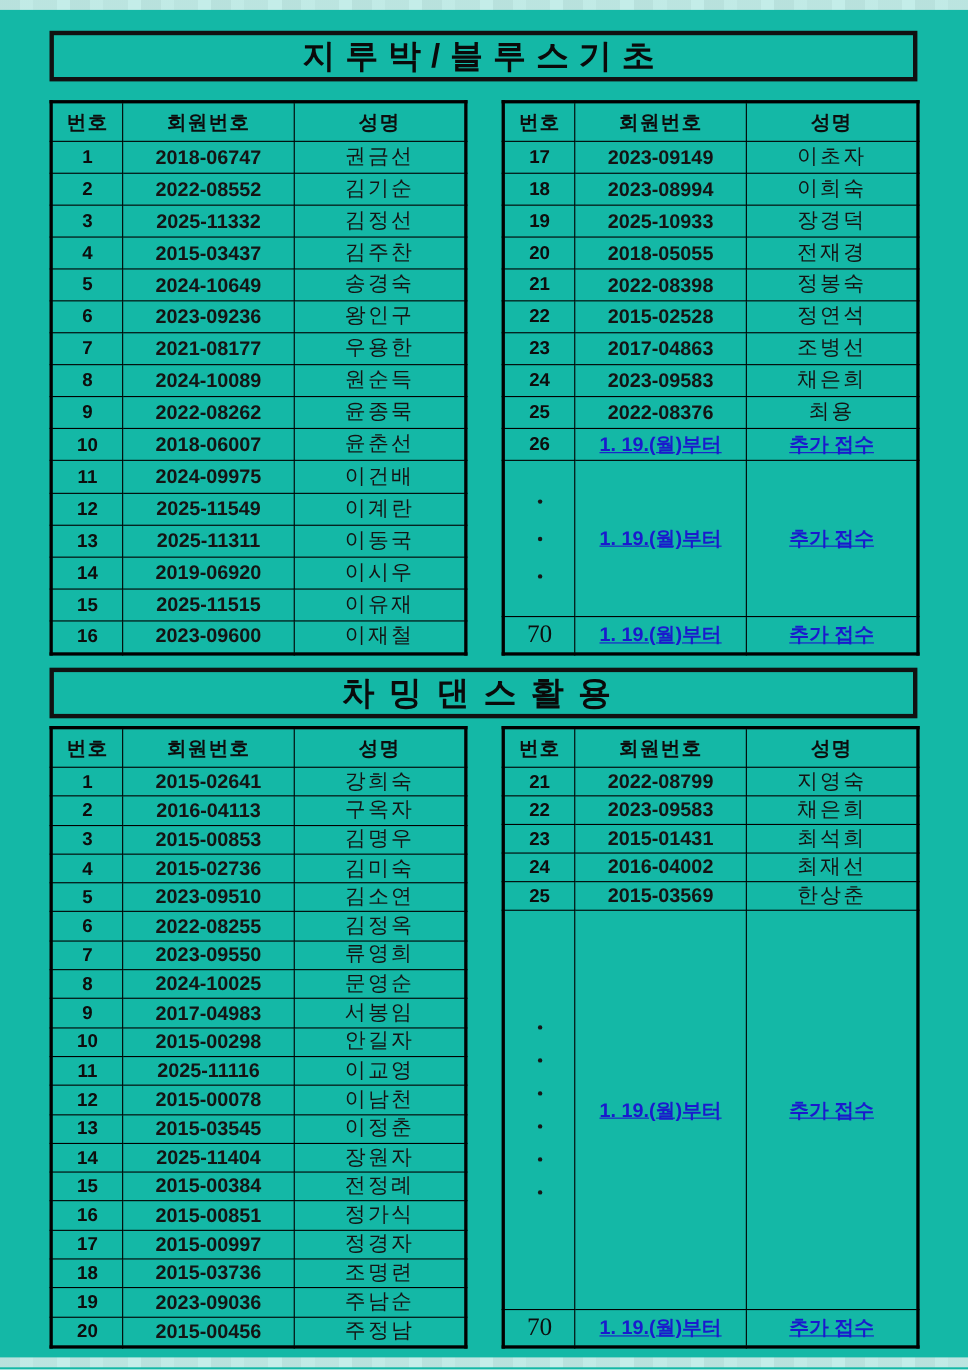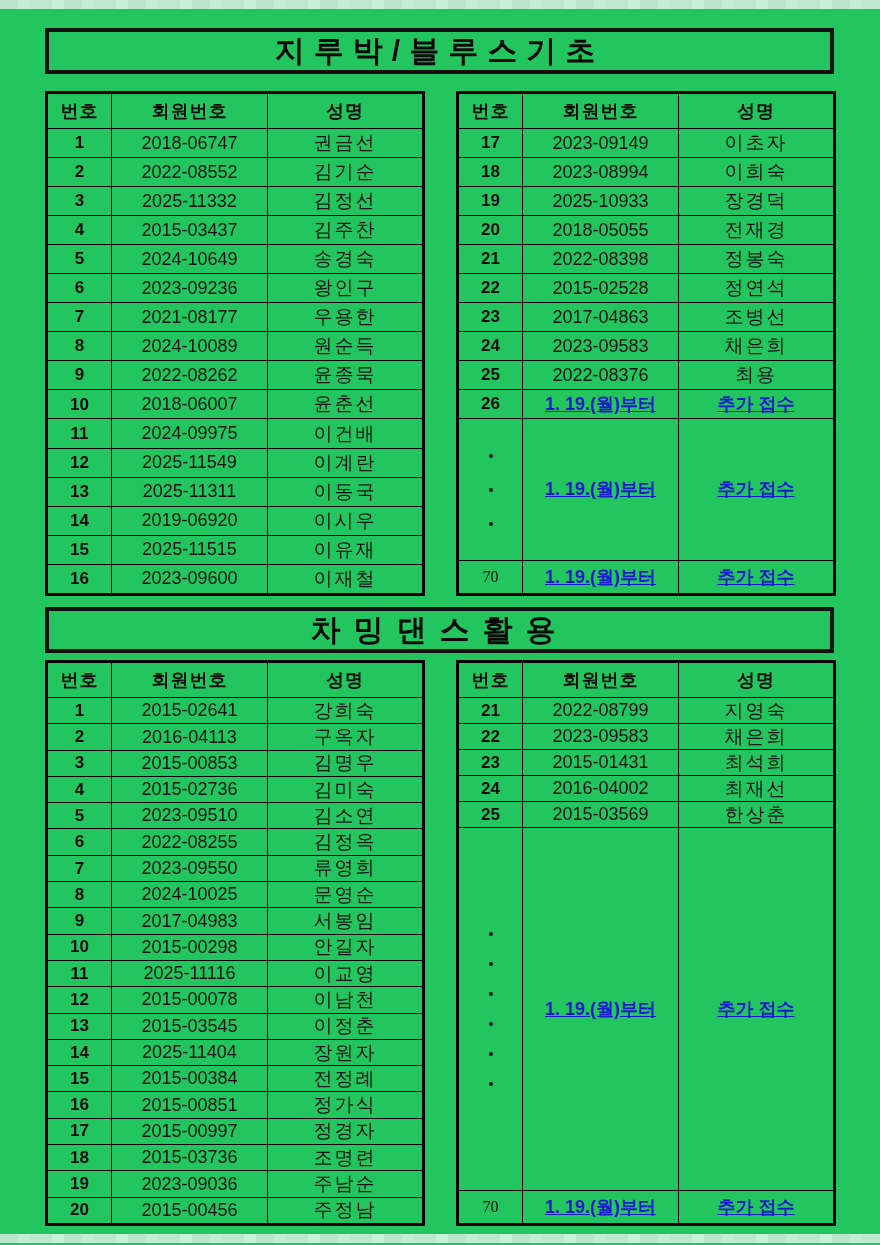--- a/index.html
+++ b/index.html
@@ -1,19 +1,19 @@
 <!DOCTYPE html>
 <html style="--accent: #1a1acd;"><head>
 <meta charset="utf-8">
 <style>
   html,body{margin:0;padding:0;background:#ffffff;}
   .page{
     position:relative;
     width:880px;height:1245px;
-    background:#22c55e;
+    background:#14b8a6;
     font-family:"Liberation Sans","DejaVu Sans",sans-serif;
     color:#0d0d0d;
     overflow:hidden;
   }
   .scan-strip{
     position:absolute;left:0;width:880px;height:9px;
     background:repeating-linear-gradient(90deg,#efefef 0 18px,#fbfbfb 18px 30px,#f3f3f3 30px 52px,#ffffff 52px 64px);
     opacity:.75;
   }
   .scan-strip.top{top:0;}
@@ -45,30 +45,30 @@
   th,td{
     border:1.5px solid #000;
     text-align:center;vertical-align:middle;
     padding:0;line-height:1.05;
     overflow:hidden;white-space:nowrap;
   }
   th{height:34px;font-size:18px;font-weight:bold;letter-spacing:1px;margin-left:16px;}
   .t-s1 td{height:28px;}
   .t-s2 td{height:25px;}
   td.cell-no{font-size:17px;font-weight:bold;}
-  td.cell-member{font-size:18px;font-weight:normal;color:#141414;}
+  td.cell-member{font-size:18px;font-weight:bold;color:#141414;}
   td.cell-name{font-size:19px;font-weight:normal;letter-spacing:2px;color:#141414;}
   tr.blue-row td.cell-member,
   tr.blue-row td.cell-name{
     color:var(--accent,#1a1acd);
     font-weight:bold;font-size:18px;letter-spacing:0px;text-decoration:underline;
   }
   tr.merged-row td{height:auto;}
   tr.last-row td{height:32px;}
-  td.serif-no{font-family:"Liberation Serif","DejaVu Serif",serif;font-weight:normal;font-size:16px;}
+  td.serif-no{font-family:"Liberation Serif","DejaVu Serif",serif;font-weight:normal;font-size:23px;}
   .dots{display:flex;flex-direction:column;align-items:center;justify-content:center;}
   .s1 .dots{gap:30px;}
   .s2 .dots{gap:26px;}
   .dot{width:4px;height:4px;background:#161616;border-radius:50%;}
   .section{margin-bottom:11px;}
 </style>
 </head>
 <body>
 
 <div class="page">

